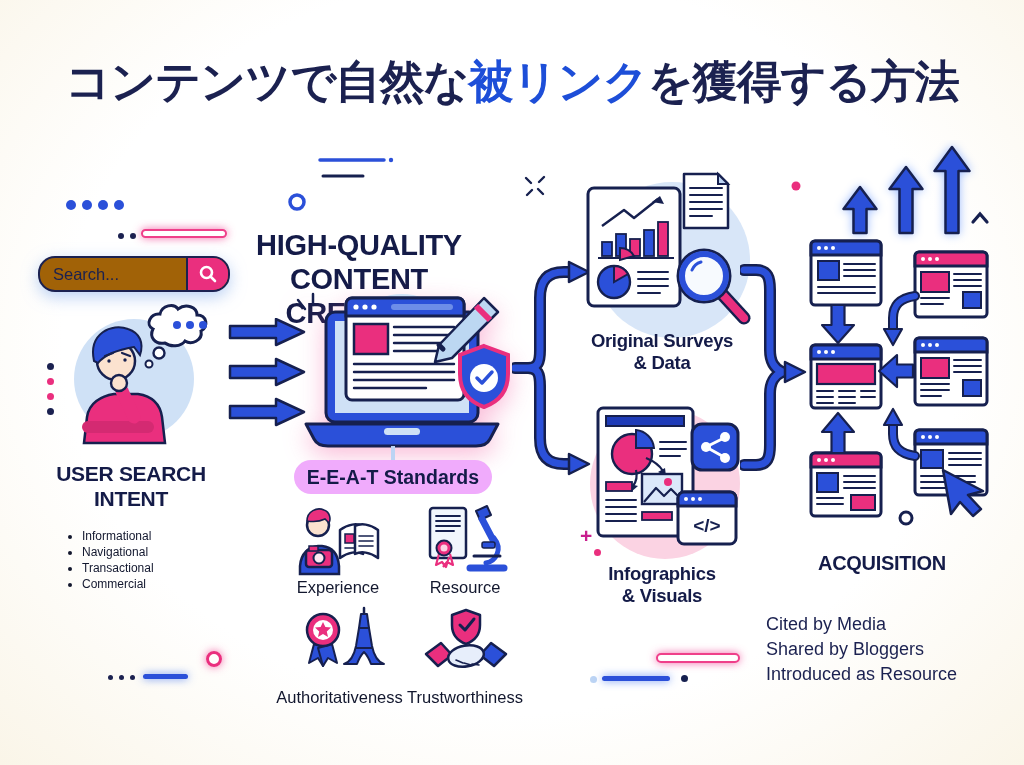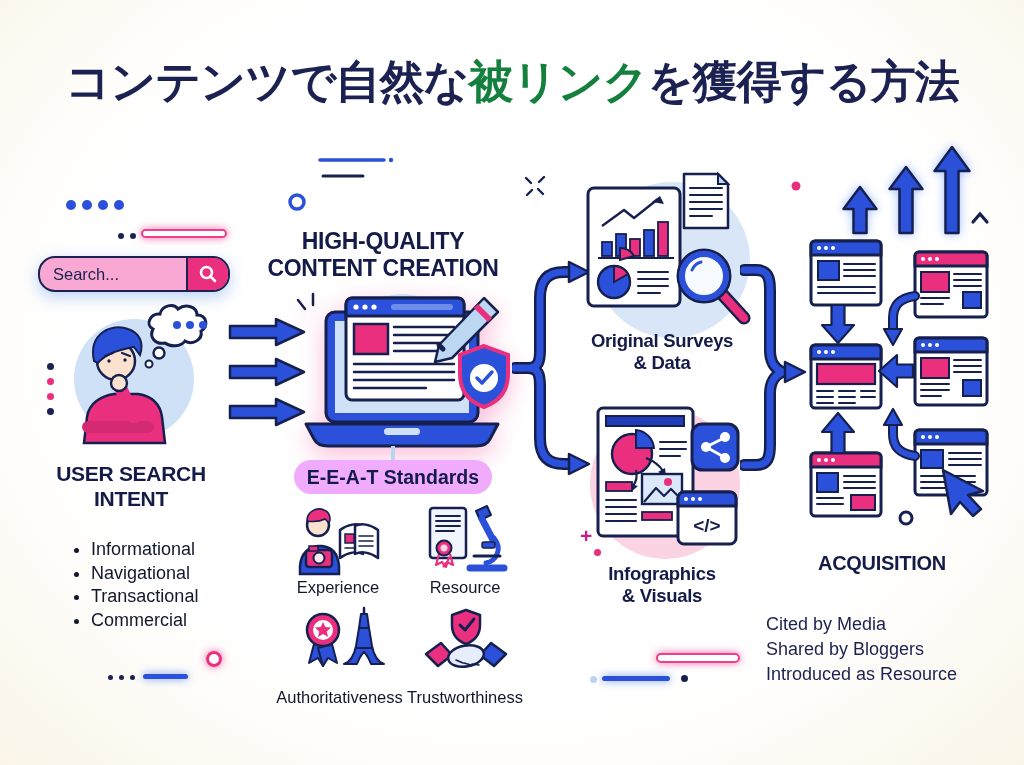--- a/index.html
+++ b/index.html
@@ -5,38 +5,38 @@
   html,body{margin:0;padding:0;}
   body{
     width:1024px;height:765px;position:relative;overflow:hidden;
     font-family:"Liberation Sans","DejaVu Sans",sans-serif;
     color:#1b2150;
     background:radial-gradient(ellipse at 50% 45%, #ffffff 62%, #faf5e8 100%);
   }
   .abs{position:absolute;}
   
   .title{left:0;right:0;top:52px;text-align:center;font-size:45px;font-weight:800;letter-spacing:-1px;color:#1b2150;white-space:nowrap;}
-  .title .hl{color:#15803d;}
+  .title .hl{color:#1d4ed8;}
   
   .h2{font-weight:800;text-align:center;line-height:1.18;color:#141b48;letter-spacing:-.3px;}
   .sub{font-weight:500;text-align:left;color:#1b2150;}
   
-  .searchbar{left:38px;top:256px;width:188px;height:32px;background:#f9a8d4;border:2.5px solid #1b2150;
+  .searchbar{left:38px;top:256px;width:188px;height:32px;background:#a16207;border:2.5px solid #1b2150;
     border-radius:17px;display:flex;align-items:center;overflow:hidden;
     box-shadow:0 5px 16px rgba(130,170,235,.55);}
   .searchbar .q{flex:1;padding-left:13px;font-size:16.5px;color:#1b2150;}
   .searchbar .btn{width:40px;align-self:stretch;background:#ea2f7e;border-left:2.5px solid #1b2150;
     display:flex;align-items:center;justify-content:center;}
   
   .dot{border-radius:50%;}
   .glowline-pink{background:#fff;border:2.5px solid #ef3f8a;border-radius:8px;box-shadow:0 0 8px rgba(240,70,150,.8);}
   .glowline-blue{background:#2b50d9;border-radius:4px;box-shadow:0 0 8px rgba(70,120,240,.8);}
   .ring{border-radius:50%;background:transparent;}
   
-  .intent-list{left:52px;top:520px;width:180px;margin:17px;padding-left:22px;font-size:18px;line-height:1.26;color:#12172e;font-weight:500;}
+  .intent-list{left:52px;top:520px;width:180px;margin:8px;padding-left:22px;font-size:12px;line-height:1.26;color:#12172e;font-weight:500;}
   .intent-list li{margin:1px 0;}
   
   .pill{left:294px;top:460px;width:198px;height:34px;background:#f0abfc;border-radius:18px;
     display:flex;align-items:center;justify-content:center;font-size:19.5px;font-weight:800;color:#141b48;}
   .icon-label{font-size:16.5px;font-weight:500;text-align:center;color:#12172e;white-space:nowrap;}
   svg{display:block;}
   .lapglow{filter:drop-shadow(0 8px 12px rgba(242,90,160,.40));}
 </style>
 </head>
 <body>
@@ -114,21 +114,21 @@
   <path d="M2,88 h46 v-7 l28,13 l-28,13 v-7 h-46 z" fill="#2b50d9" stroke="#16204f" stroke-width="2.5" stroke-linejoin="round"></path>
 </svg>
 
 <svg class="abs" style="left:285px;top:150px;" width="112" height="66" viewBox="0 0 112 66">
   <path d="M35,10 h64" stroke="#2b50d9" stroke-width="3.5" stroke-linecap="round"></path>
   <circle cx="106" cy="10" r="2.2" fill="#2b50d9"></circle>
   <path d="M38,26 h40" stroke="#16204f" stroke-width="3" stroke-linecap="round"></path>
   <circle cx="12" cy="52" r="7" fill="none" stroke="#2b50d9" stroke-width="3.5"></circle>
 </svg>
 
-<div class="abs h2" style="left:248px;top:228px;width:270px;font-size:23px;">
+<div class="abs h2" style="left:224px;top:228px;width:270px;font-size:29px;">
   <span style="display:block;">HIGH-QUALITY</span>
   <span style="display:block;">CONTENT CREATION</span>
 </div>
 
 <svg class="abs lapglow" style="left:288px;top:290px;" width="228" height="160" viewBox="0 0 228 160">
   <circle cx="114" cy="62" r="58" fill="#cfe1f6"></circle>
   <path d="M10,10 l7,9 M25,4 v11" stroke="#16204f" stroke-width="2.5" stroke-linecap="round"></path>
   <rect x="38" y="22" width="152" height="110" rx="9" fill="#2b50d9" stroke="#16204f" stroke-width="3"></rect>
   <rect x="47" y="31" width="134" height="92" fill="#cfe1f6"></rect>
   <rect x="58" y="8" width="118" height="102" rx="6" fill="#fff" stroke="#16204f" stroke-width="3"></rect>

